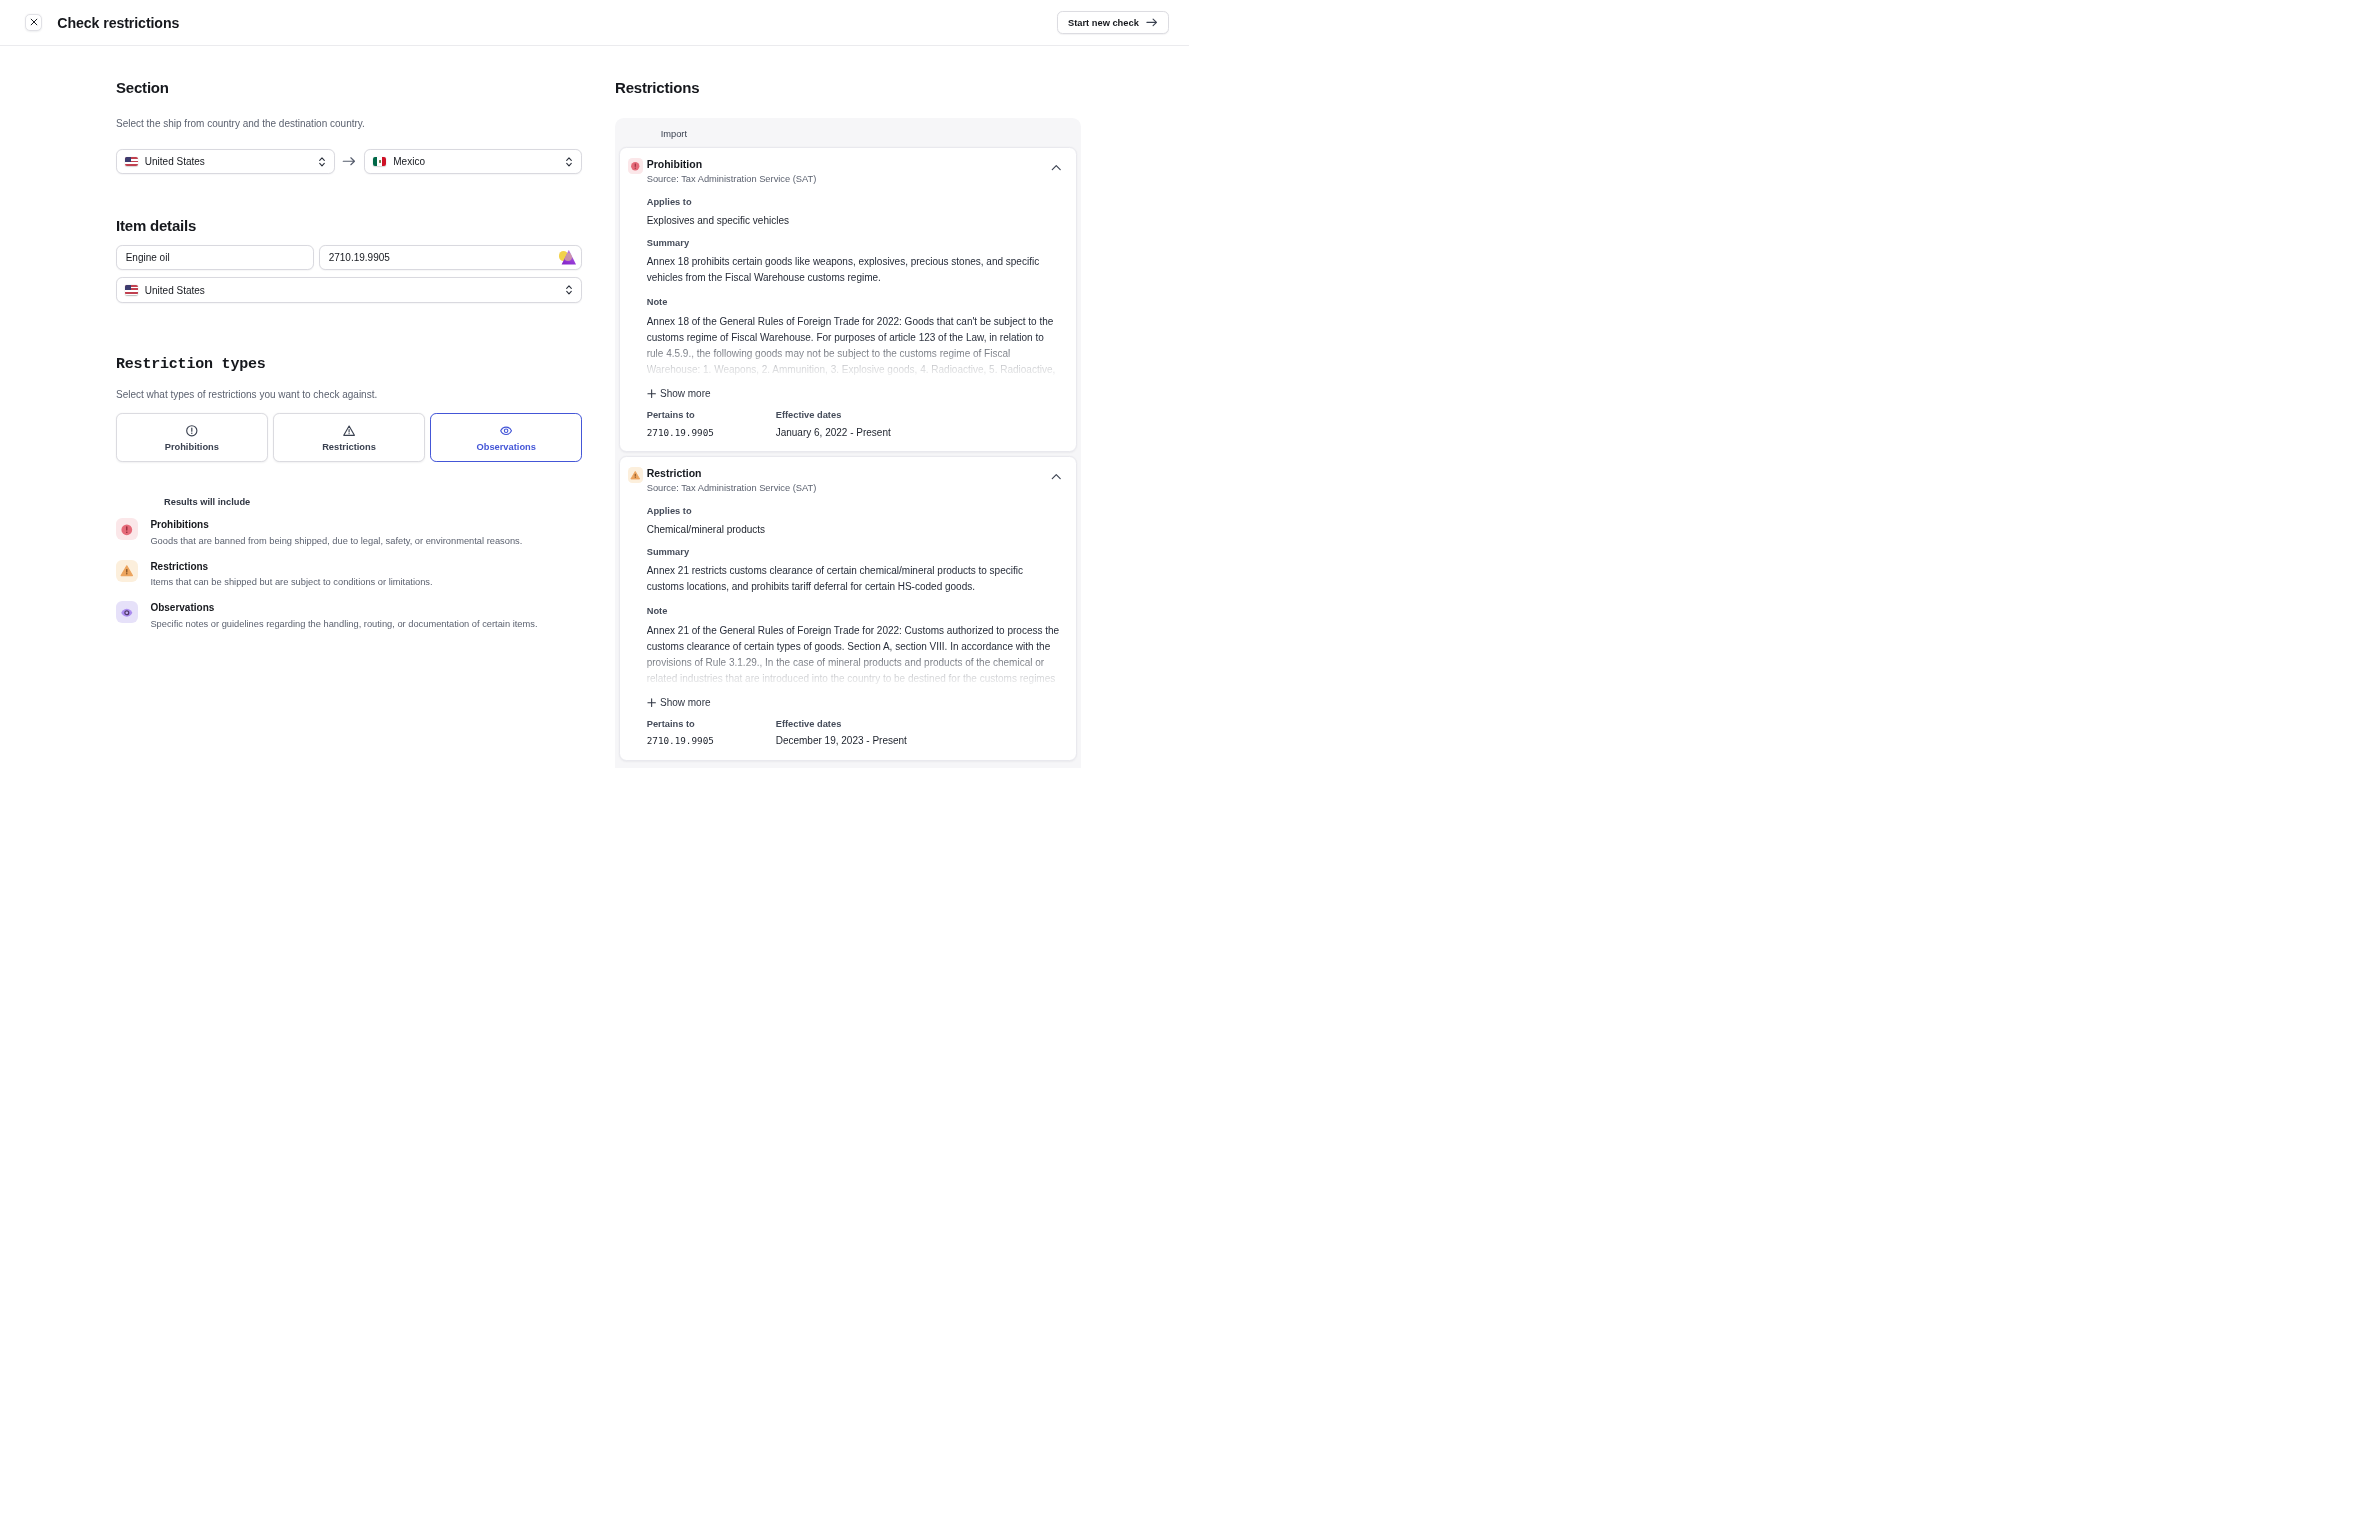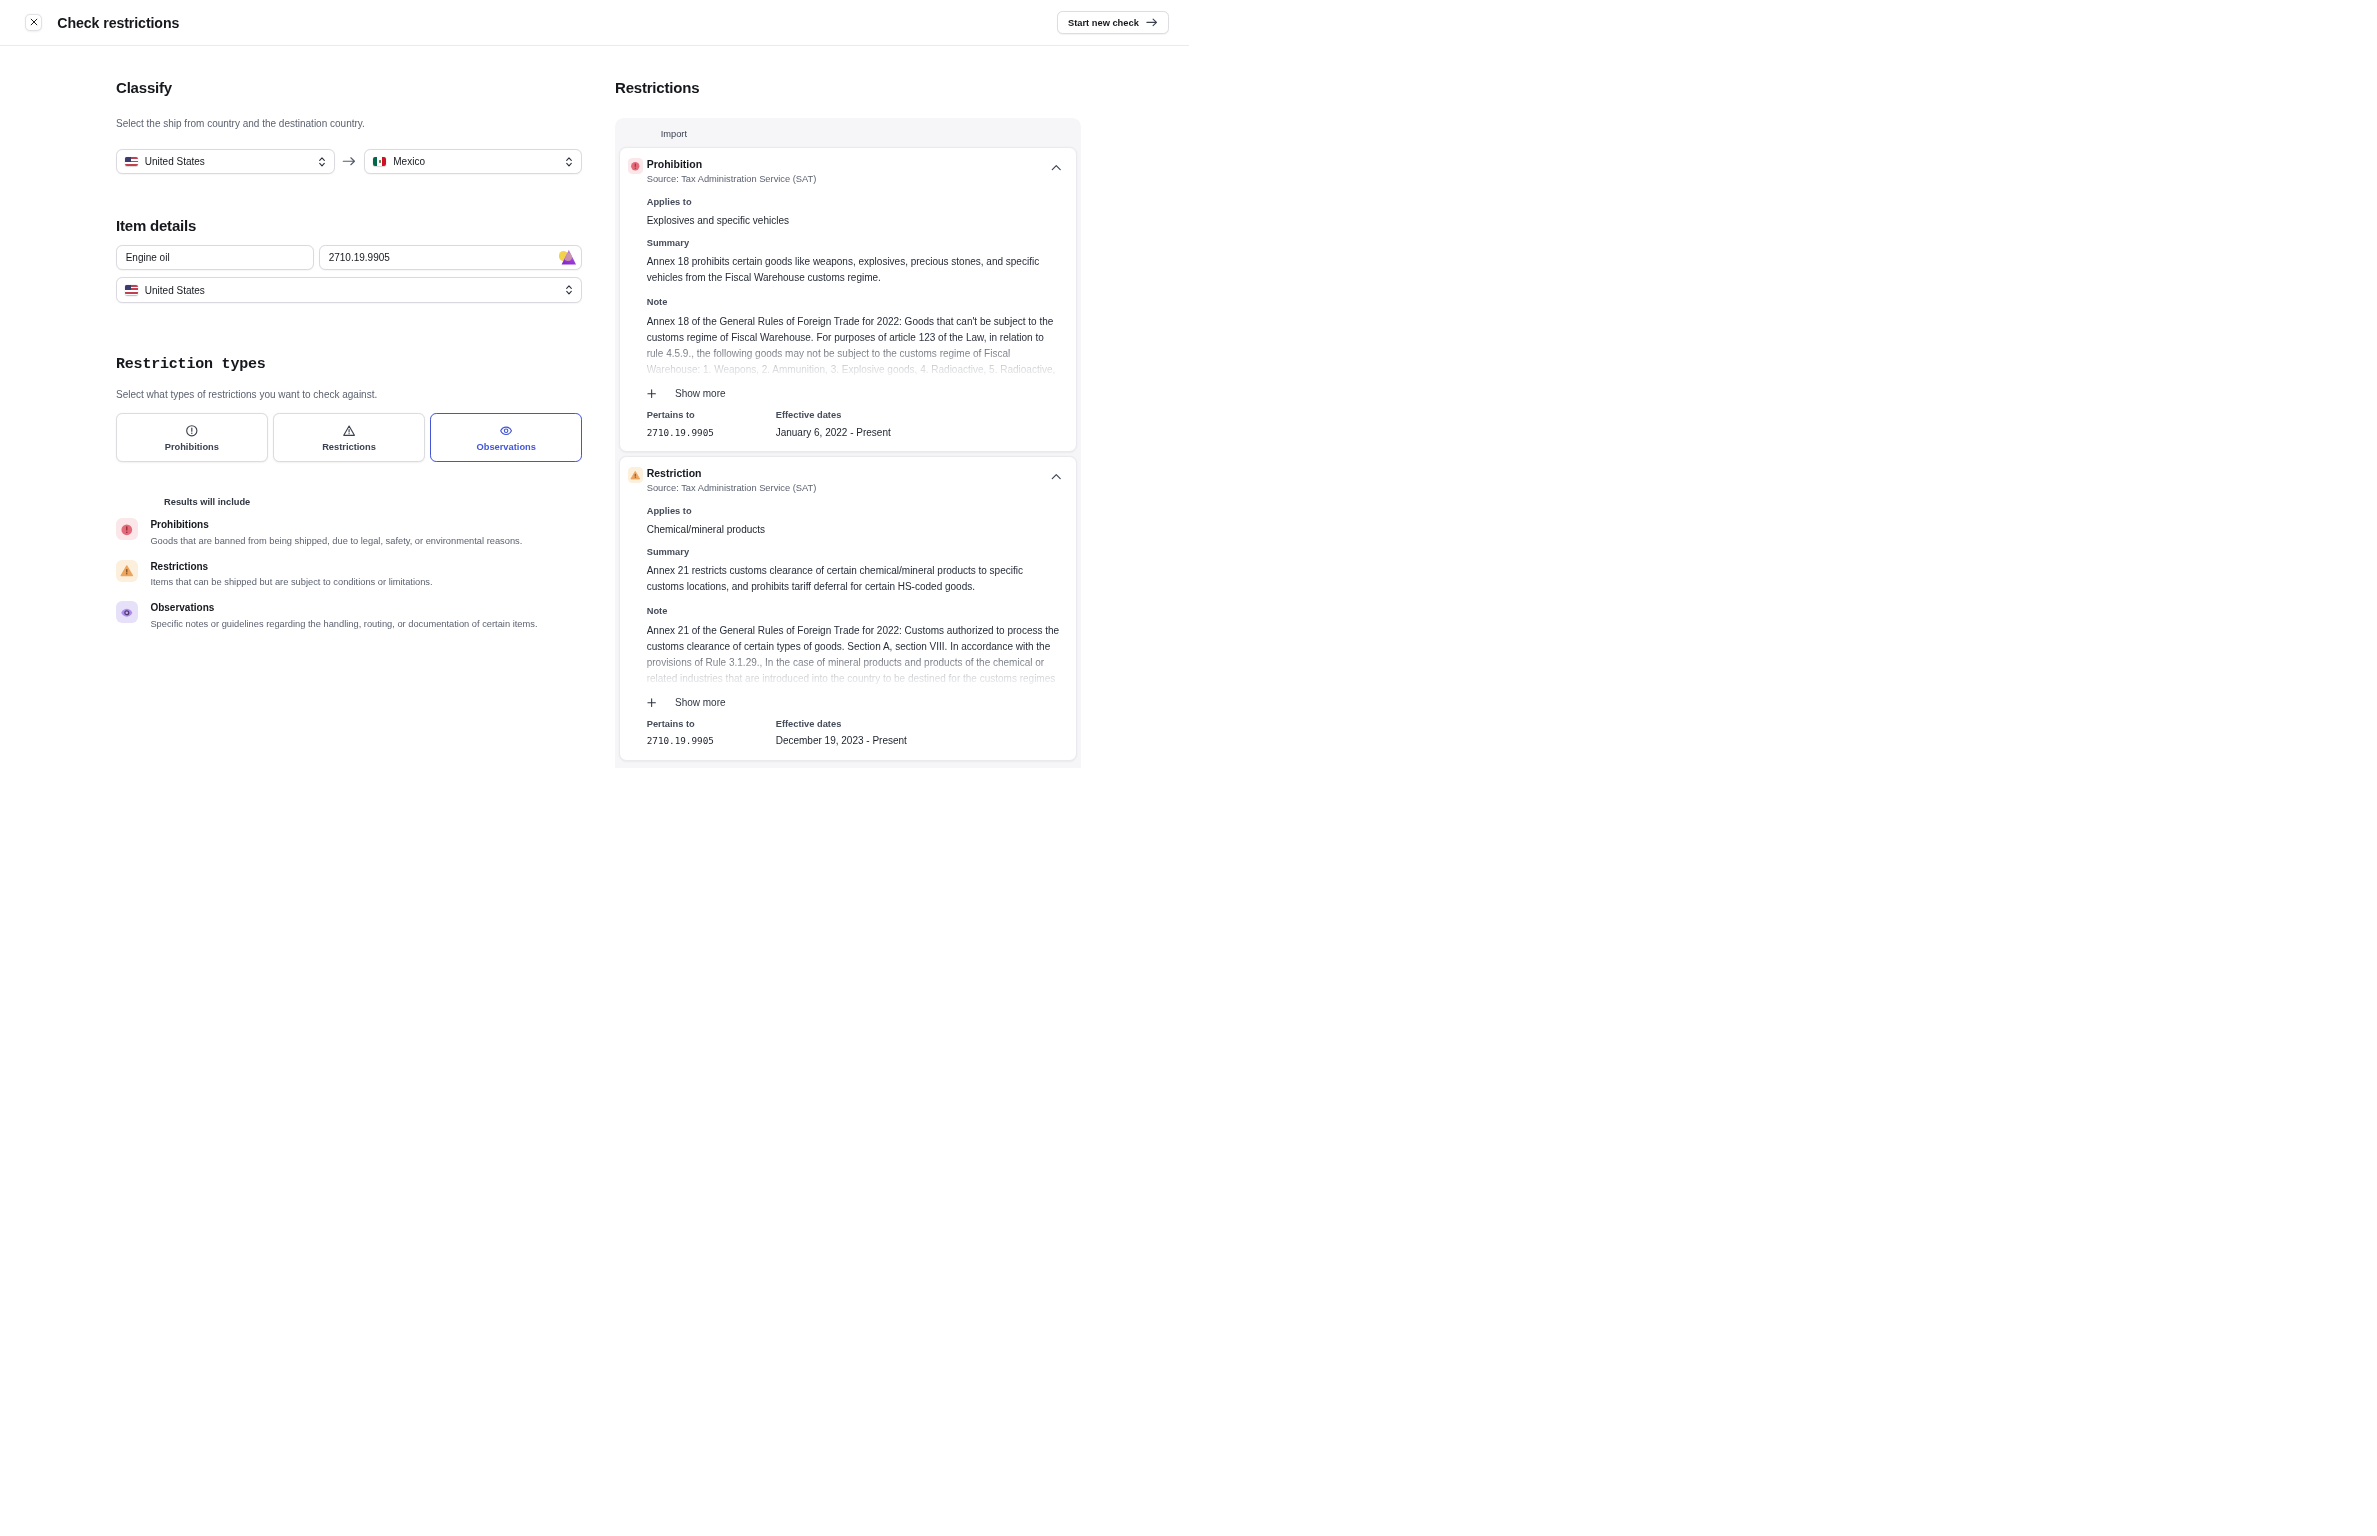--- a/index.html
+++ b/index.html
@@ -90,21 +90,21 @@
   .rcard-title { font-size:10.5px; font-weight:700; color:#15181e; line-height:13.6px; }
   .rcard-source { font-size:9.3px; color:#5c6270; line-height:11.8px; margin-top:2.5px; }
   .collapse-btn { position:absolute; right:15px; top:16px; background:none; border:none;
     cursor:pointer; display:flex; }
   .f-label { margin-top:11px; font-size:9.3px; font-weight:600; color:#454c5a; line-height:11px; }
   .f-value { margin-top:5.6px; font-size:10px; color:#1c212b; line-height:13px; }
   .f-text  { margin-top:5.6px; font-size:10px; color:#262c39; line-height:16px; }
   .note-text { height:64px; overflow:hidden;
     -webkit-mask-image:linear-gradient(180deg,#000 38%,rgba(0,0,0,.55) 64%,rgba(0,0,0,.18) 86%,rgba(0,0,0,.06) 100%);
     mask-image:linear-gradient(180deg,#000 38%,rgba(0,0,0,.55) 64%,rgba(0,0,0,.18) 86%,rgba(0,0,0,.06) 100%); }
-  .show-more { margin-top:10px; display:flex; align-items:center; gap:19px; background:none;
+  .show-more { margin-top:10px; display:flex; align-items:center; gap:4px; background:none;
     border:none; font-family:"Liberation Sans",sans-serif; font-size:10px; font-weight:500;
     color:#2f3542; cursor:pointer; padding:0; }
   .meta-row { display:flex; margin-top:11px;gap:8px; }
   .meta-col1 { width:121px; }
   .meta-val-mono { margin-top:5.6px; font-family:"DejaVu Sans Mono",monospace; font-size:9.3px;
     color:#1c212b; line-height:12.4px; }
   .meta-val { margin-top:5.6px; font-size:10px; color:#1c212b; line-height:12.4px; }
 
   .mt54 { margin-top:33px; } .mt96 { margin-top:43px; } .mt86 { margin-top:53px;font-family:Liberation Mono, monospace; }
   .mt30 { margin-top:18.6px; } .mt20 { margin-top:12.4px; }
@@ -129,21 +129,21 @@
           <path d="M1.5 7h16M12 1.5L17.8 7 12 12.5" stroke="#3a4150" stroke-width="1.9" fill="none" stroke-linecap="round" stroke-linejoin="round"></path>
         </svg>
     </span>
   </button>
 </header>
 
 <main>
 
   <section class="col-left">
 
-    <h2 class="sec mt54">Classify</h2>
+    <h2 class="sec mt54">Section</h2>
     <p class="sec-desc mt30">Select the ship from country and the destination country.</p>
 
     <div class="selects-row">
       <div class="select sel-from">
         <span class="flag flag-us"></span>
         <span>United States</span>
         <span class="chev">
           <svg width="8" height="11.8" viewBox="0 0 14 20">
               <path d="M3 7.5L7 3l4 4.5M3 12.5L7 17l4-4.5" stroke="#2c313c" stroke-width="1.9" fill="none" stroke-linecap="round" stroke-linejoin="round"></path>
             </svg>

